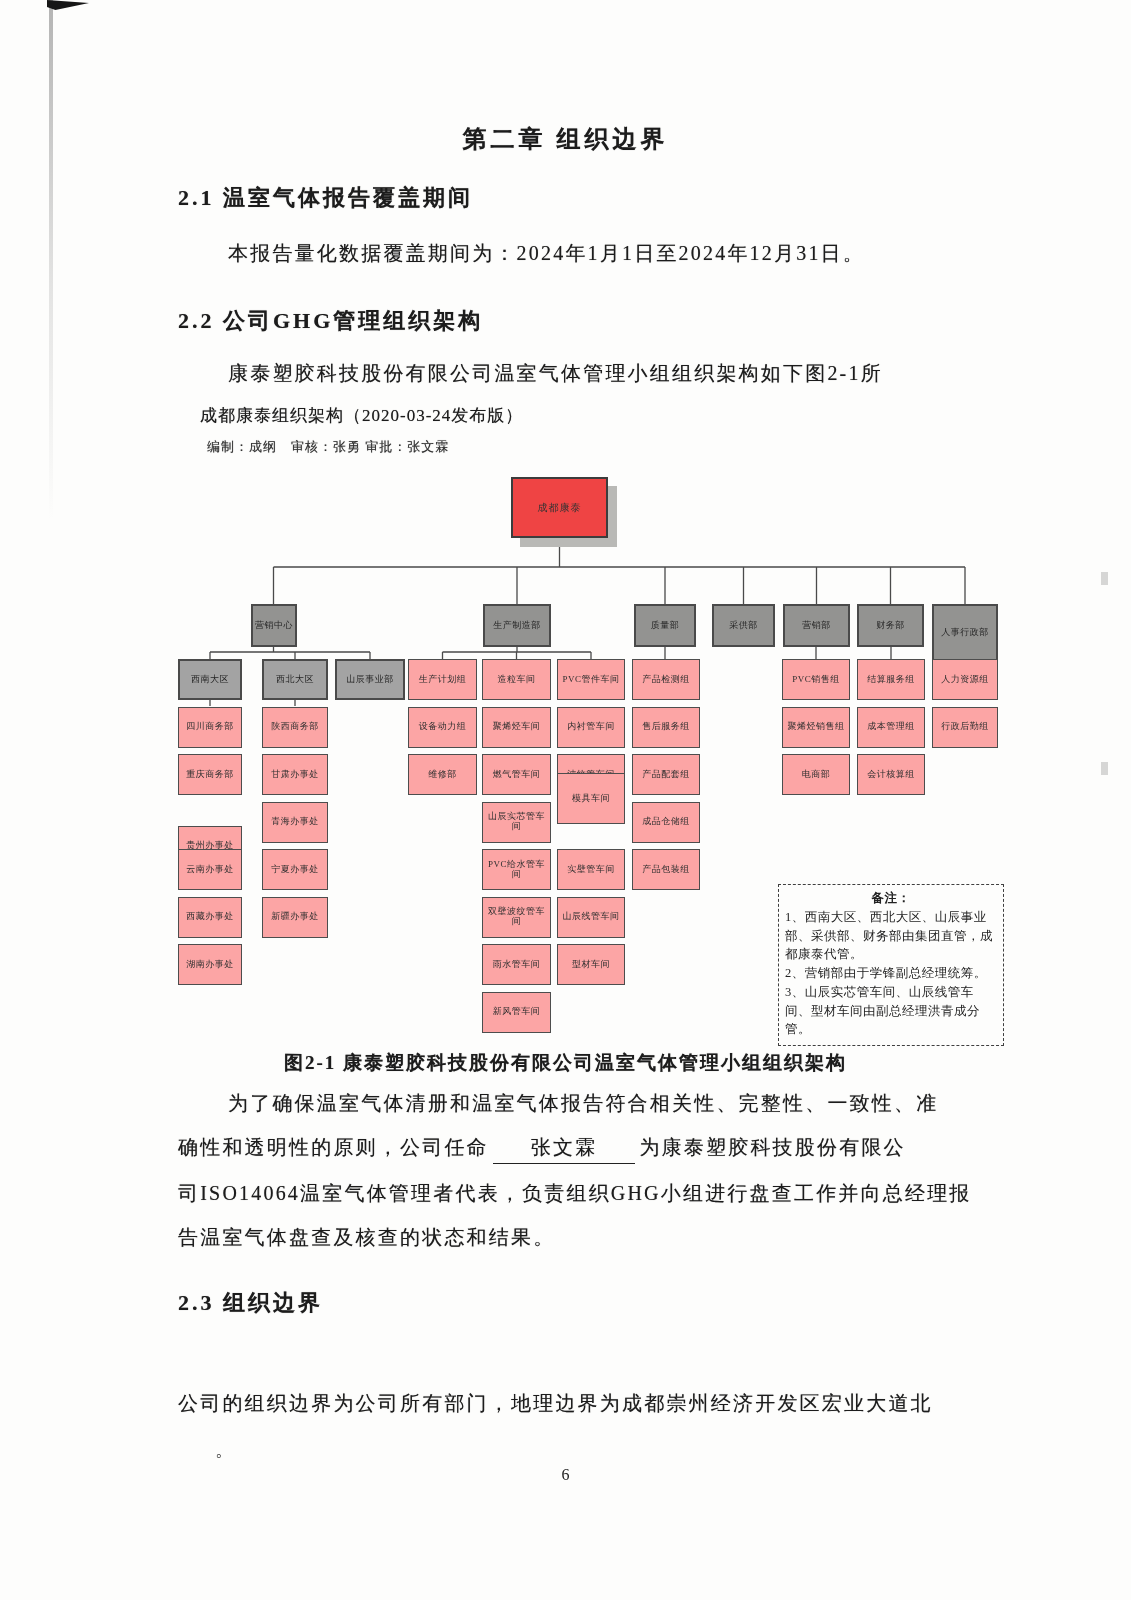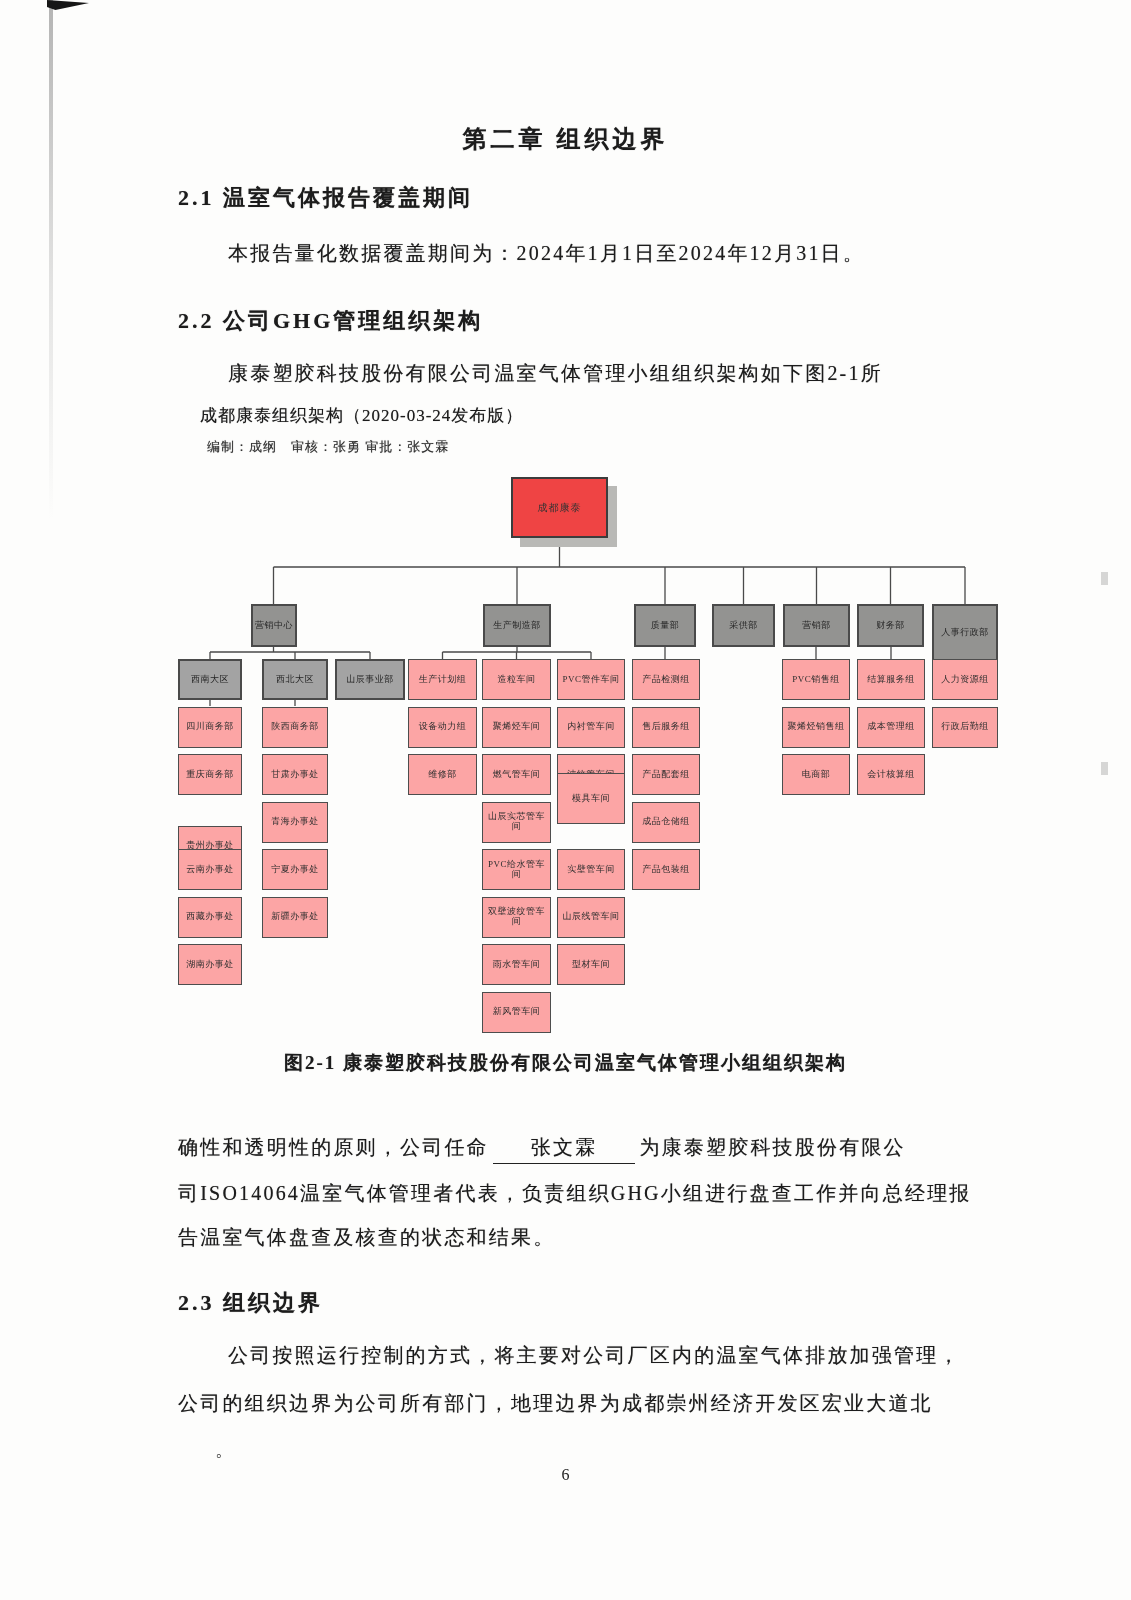--- a/index.html
+++ b/index.html
@@ -125,26 +125,32 @@
       <div class="onode light" style="left: 782px; top: 659px; width: 68px; height: 41px;">PVC销售组</div>
       <div class="onode light" style="left: 782px; top: 706.5px; width: 68px; height: 41px;">聚烯烃销售组</div>
       <div class="onode light" style="left: 782px; top: 754px; width: 68px; height: 41px;">电商部</div>
       <div class="onode light" style="left: 857px; top: 659px; width: 68px; height: 41px;">结算服务组</div>
       <div class="onode light" style="left: 857px; top: 706.5px; width: 68px; height: 41px;">成本管理组</div>
       <div class="onode light" style="left: 857px; top: 754px; width: 68px; height: 41px;">会计核算组</div>
       <div class="onode light" style="left: 932px; top: 659px; width: 66px; height: 41px;">人力资源组</div>
       <div class="onode light" style="left: 932px; top: 706.5px; width: 66px; height: 41px;">行政后勤组</div>
     </div>
 
+  <div class="note-box">
+    <div class="note-title">备注：</div>
+    <div>1、西南大区、西北大区、山辰事业部、采供部、财务部由集团直管，成都康泰代管。</div>
+    <div>2、营销部由于学锋副总经理统筹。</div>
+    <div>3、山辰实芯管车间、山辰线管车间、型材车间由副总经理洪青成分管。</div>
+  </div>
 
   <div class="abs caption scan-text">图2-1 康泰塑胶科技股份有限公司温室气体管理小组组织架构</div>
 
+  <div class="abs body-text scan-text" style="left:228px;top:1090px;">为了确保温室气体清册和温室气体报告符合相关性、完整性、一致性、准</div>
   <div class="abs body-text scan-text" style="left:178px;top:1134px;"><span>确性和透明性的原则，公司任命</span><span class="underline-name">张文霖</span><span>为康泰塑胶科技股份有限公</span></div>
   <div class="abs body-text scan-text" style="left:178px;top:1180px;">司ISO14064温室气体管理者代表，负责组织GHG小组进行盘查工作并向总经理报</div>
   <div class="abs body-text scan-text" style="left:178px;top:1224px;">告温室气体盘查及核查的状态和结果。</div>
 
   <div class="abs h2 scan-text" style="left:178px;top:1288px;">2.3 组织边界</div>
-  <div class="abs body-text scan-text" style="left:228px;top:1342px;">公司按照运行控制的方式，将主要对公司厂区内的温室气体排放加强管理，</div>
   <div class="abs body-text scan-text" style="left:178px;top:1390px;">公司的组织边界为公司所有部门，地理边界为成都崇州经济开发区宏业大道北</div>
   <div class="abs stray-dot" style="left:215px;top:1438px;">。</div>
 
   <div class="abs pagenum">6</div>
 </div>
 
 </body></html>

